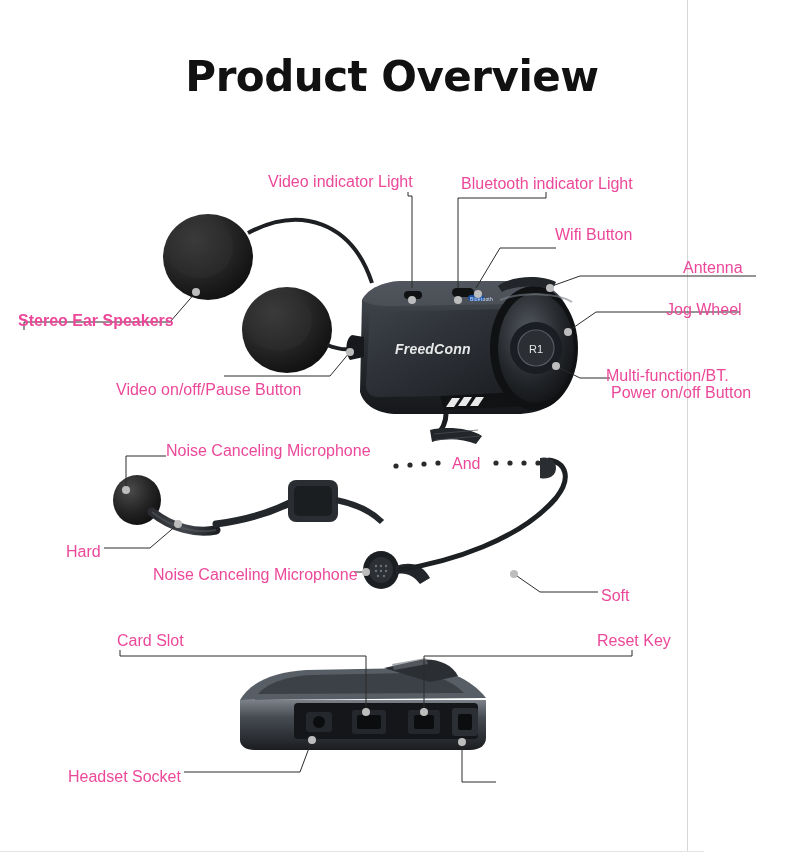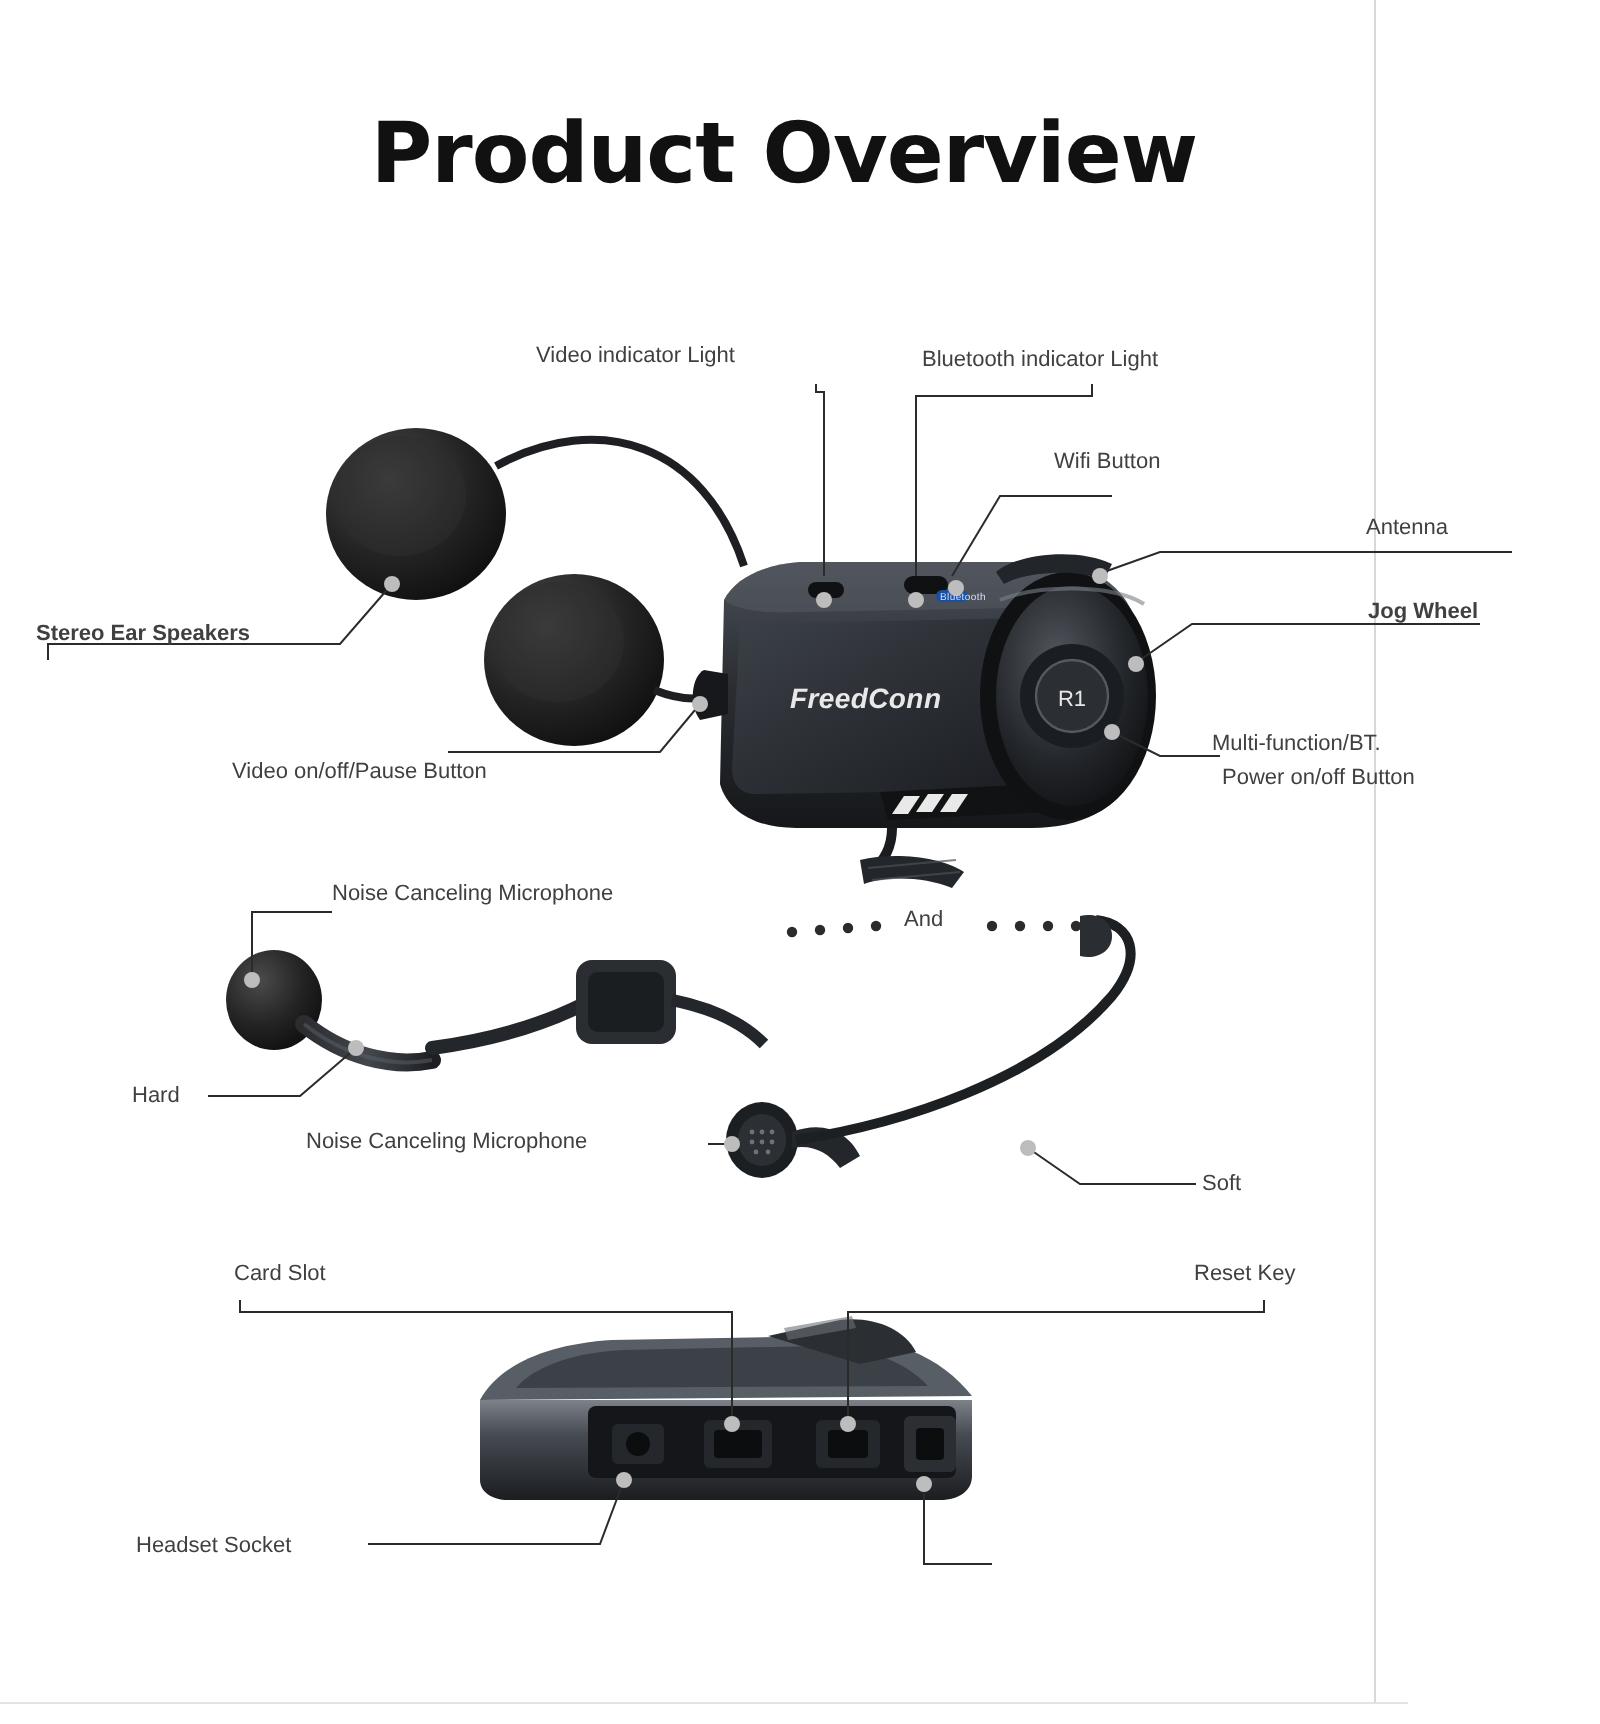--- a/index.html
+++ b/index.html
@@ -46,22 +46,22 @@
     width: 784px;
     text-align: center;
     font-size: 42px;
     font-weight: bold;
     letter-spacing: -0.5px;
     color: #111111;
     font-family: "DejaVu Sans", sans-serif;
   }
   .label {
     position: absolute;
-    font-size: 11px;
-    color: #404040;
+    font-size: 16px;
+    color: #ec4899;
     white-space: nowrap;
     line-height: 1.25;
   }
   svg.lines {
     position: absolute;
     top: 0;
     left: 0;
     width: 800px;
     height: 862px;
     pointer-events: none;
@@ -254,23 +254,23 @@
     <circle class="dot" cx="424" cy="712" r="4"></circle>
     <circle class="dot" cx="312" cy="740" r="4"></circle>
     <circle class="dot" cx="462" cy="742" r="4"></circle>
   </svg>
 
   <div class="label" style="top:341px; left:378px; color:#e8e8e8; font-size:14px; font-weight:bold; font-style:italic; letter-spacing:0.2px;margin-left:17px;">FreedConn</div>
   <div class="label" style="top:296px; left:470px; color:#cfe1ff; font-size:5px; letter-spacing:0.2px;">Bluetooth</div>
 
   <div class="label" style="top:172px; left:268px;">Video indicator Light</div>
   <div class="label" style="top:174px; left:461px;">Bluetooth indicator Light</div>
-  <div class="label" style="top:225px; left:527px;">Wifi Button</div>
+  <div class="label" style="top:225px; left:555px;">Wifi Button</div>
   <div class="label" style="top:258px; left:683px;">Antenna</div>
-  <div class="label" style="top:300px; left:684px;font-weight:bold;">Jog Wheel</div>
+  <div class="label" style="top:300px; left:666px;">Jog Wheel</div>
   <div class="label" style="top:311px; left:18px;font-weight:bold;">Stereo Ear Speakers</div>
   <div class="label" style="top:380px; left:116px;">Video on/off/Pause Button</div>
   <div class="label" style="top:366px; left:606px;">Multi-function/BT.</div>
   <div class="label" style="top:383px; left:611px;">Power on/off Button</div>
 
   <div class="label" style="top:441px; left:166px;">Noise Canceling Microphone</div>
   <div class="label" style="top:565px; left:153px;">Noise Canceling Microphone</div>
   <div class="label" style="top:542px; left:66px;">Hard</div>
   <div class="label" style="top:586px; left:601px;">Soft</div>
   <div class="label" style="top:454px; left:452px;text-align:right;">And</div>

